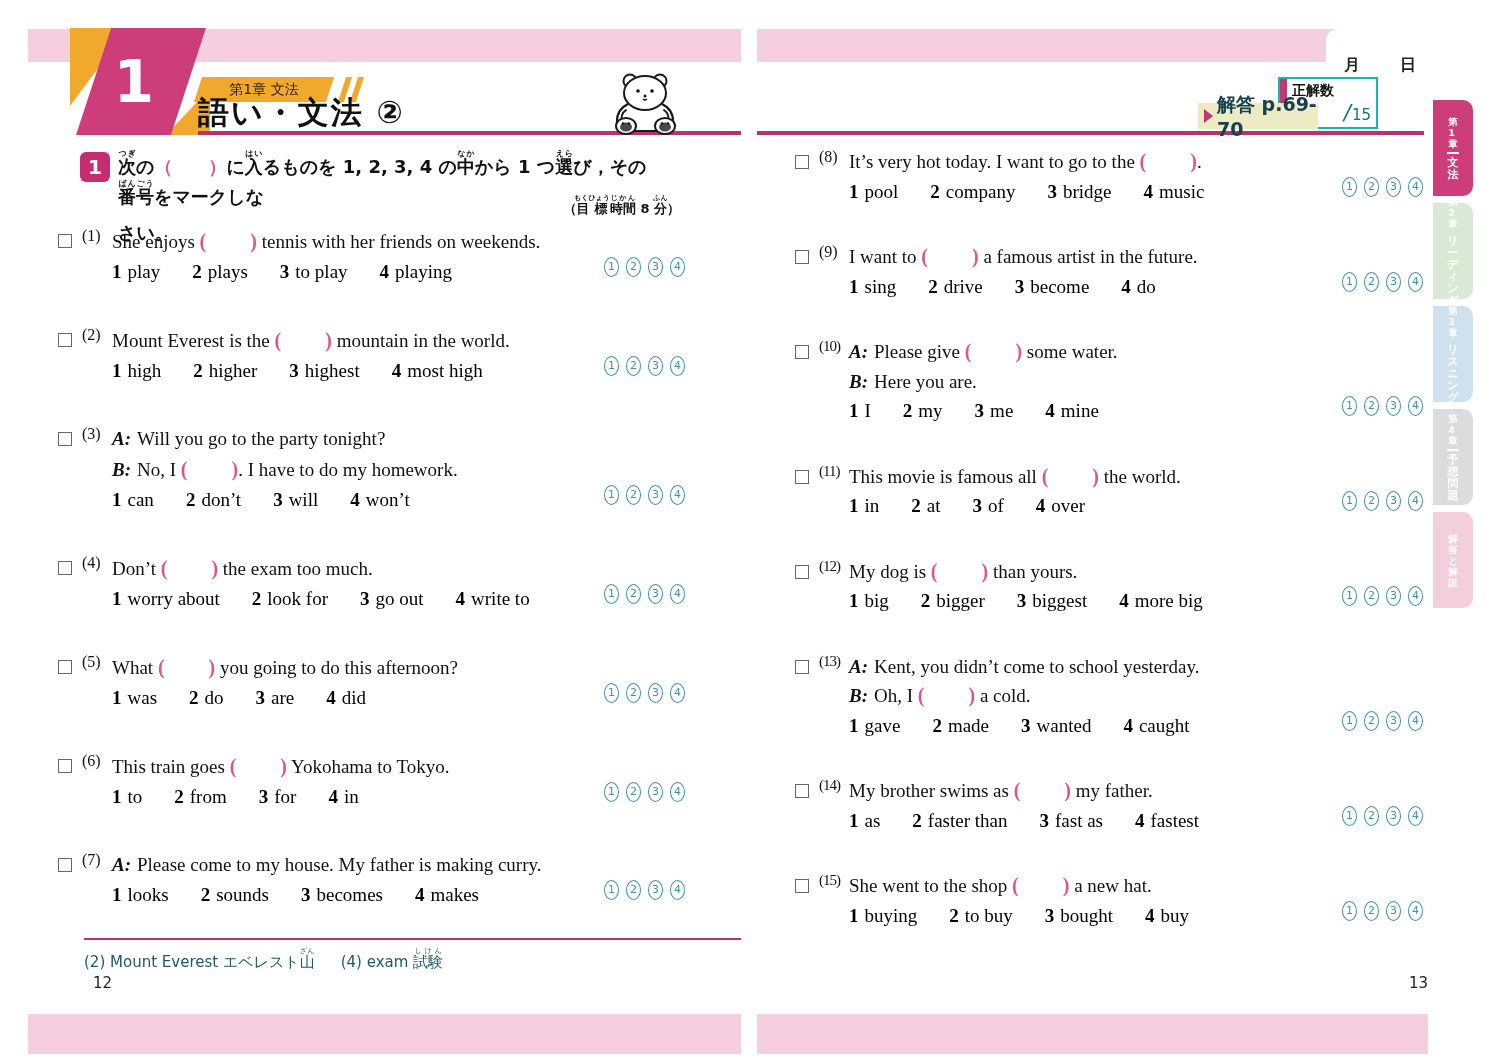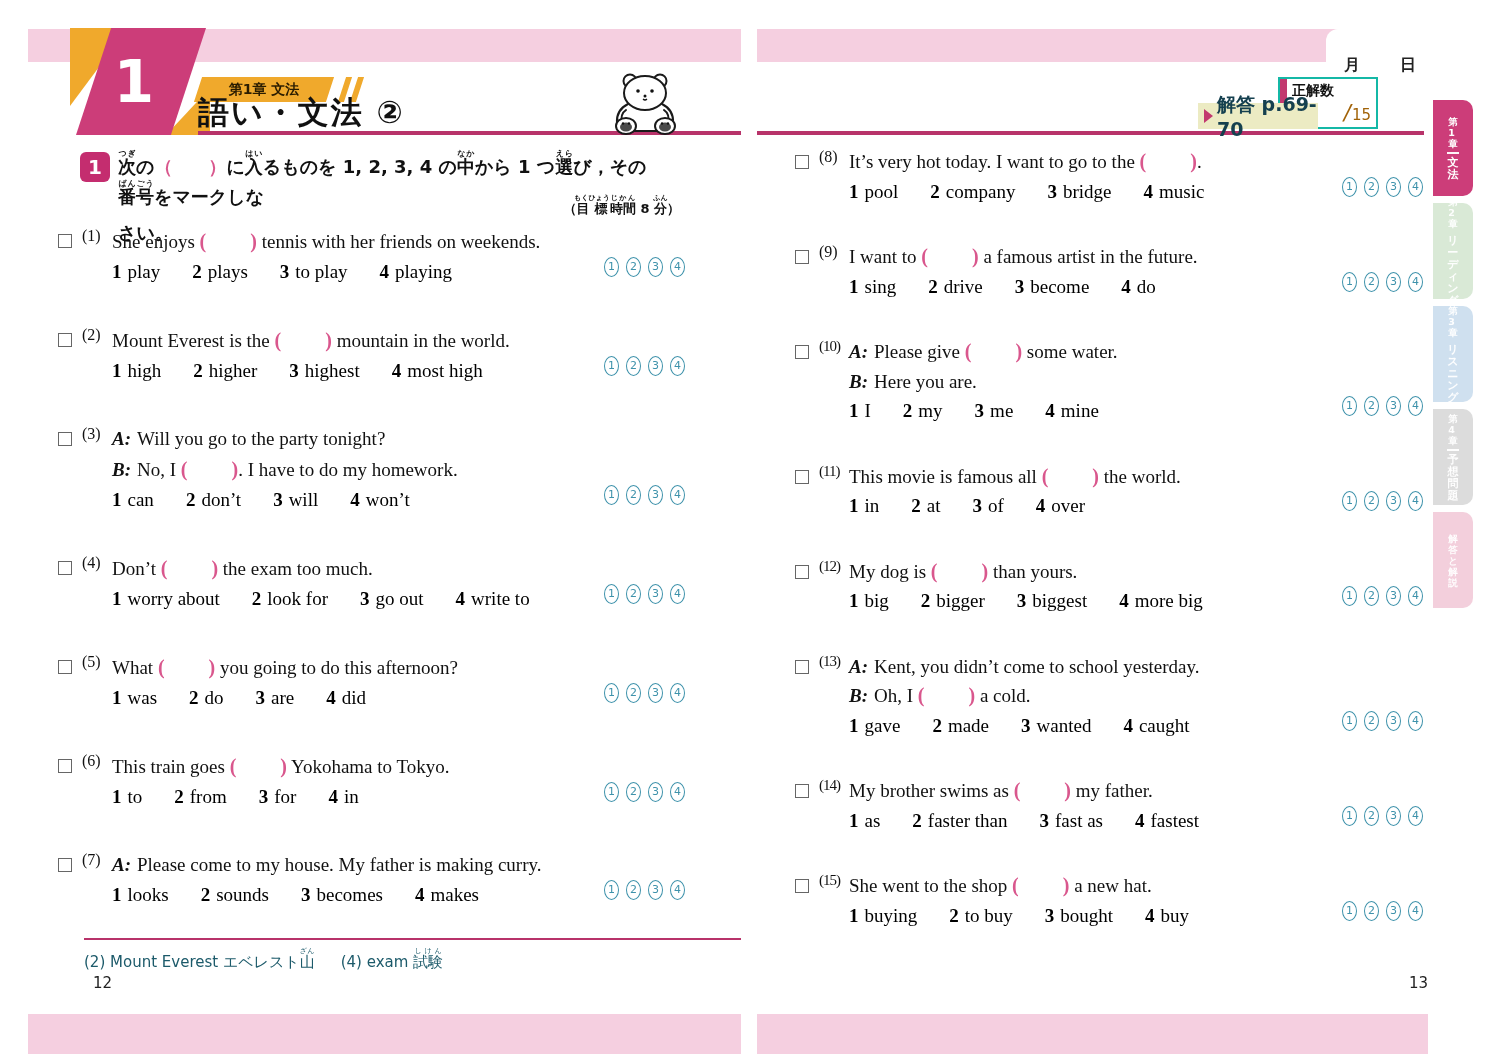--- a/index.html
+++ b/index.html
@@ -18,38 +18,38 @@
   .emblem { position:absolute; left:60px; top:28px; width:150px; height:107px; }
   .em-orange1 { position:absolute; left:10px; top:0; width:58px; height:78px; background:#f0a92c; clip-path:polygon(0 0,100% 0,0 100%); }
   .em-orange2 { position:absolute; left:106px; top:60px; width:44px; height:47px; background:#f0a92c; clip-path:polygon(100% 0,100% 100%,0 100%); }
   .em-para { position:absolute; left:16px; top:0; width:130px; height:107px; background:#cc3d79; clip-path:polygon(27% 0,100% 0,73% 100%,0 100%);
              display:flex; align-items:center; justify-content:center; }
   .em-num { color:#ffffff; font-family:"DejaVu Sans",sans-serif; font-weight:bold; font-size:58px; padding-right:14px; }
 
   
   .chapter-badge { position:absolute; left:198px; top:77px; width:132px; height:25px; }
   .badge-bg { position:absolute; inset:0; background:#f0a92c; transform:skewX(-18deg); }
-  .badge-label { position:relative; display:block; text-align:center; font-family:"DejaVu Sans",sans-serif; font-weight:bold; font-size:14px; color:#2a1c00; line-height:25px; }
+  .badge-label { position:relative; display:block; text-align:center; font-family:"DejaVu Sans",sans-serif; font-weight:normal; font-size:14px; color:#2a1c00; line-height:25px; }
   .badge-slash { position:absolute; top:77px; width:6px; height:25px; background:#f0a92c; transform:skewX(-18deg); }
   .badge-slash.s1 { left:342px; } .badge-slash.s2 { left:354px; }
 
   .page-title { position:absolute; left:198px; top:92px; font-family:"DejaVu Sans",sans-serif; font-weight:bold; font-size:31px; color:#111; letter-spacing:2px; }
   .rule { position:absolute; height:3.5px; background:#b8336a; }
   .rule-left  { left:198px; top:131px; width:543px; }
   .rule-right { left:757px; top:131px; width:667px; }
 
   .bear { position:absolute; left:602px; top:70px; }
 
   
   .date-label { position:absolute; top:55px; font-family:"DejaVu Sans",sans-serif; font-size:16px; font-weight:bold; color:#222; }
   .date-month { left:1344px; } .date-day { left:1400px; }
   .scorebox { position:absolute; left:1278px; top:77px; width:100px; height:52px; border:2px solid #14b8a6; background:#fff; }
   .score-stripe { position:absolute; left:0; top:0; width:7px; height:100%; background:#c2396f; }
   .score-label { position:absolute; left:12px; top:3px; font-family:"DejaVu Sans",sans-serif; font-weight:bold; font-size:14px; color:#111; }
-  .score-total { position:absolute; right:5px; bottom:2px; font-family:"DejaVu Sans",sans-serif; font-size:15px; color:#a16207; }
+  .score-total { position:absolute; right:5px; bottom:2px; font-family:"DejaVu Sans",sans-serif; font-size:15px; color:#0f766e; }
   .score-total .sl { font-size:21px; font-style:italic; margin-right:1px; }
 
   .answer-badge { position:absolute; left:1198px; top:103px; width:120px; height:26px; background:#ecebc3; display:flex; align-items:center; padding-left:6px; }
   .answer-arrow { width:0; height:0; border-left:9px solid #c2396f; border-top:7px solid transparent; border-bottom:7px solid transparent; margin-right:4px; }
   .answer-text { font-family:"DejaVu Sans",sans-serif; font-weight:bold; font-size:19px; color:#15404f; }
 
   
   .inst { position:absolute; left:80px; top:146px; width:600px; }
   .inst-badge { position:absolute; left:0; top:6px; width:30px; height:30px; background:#c42d6f; border-radius:6px; color:#fff; font-family:"DejaVu Sans",sans-serif; font-weight:bold; font-size:20px; display:flex; align-items:center; justify-content:center; }
   .inst-text { margin-left:38px; font-family:"DejaVu Sans",sans-serif; font-weight:bold; font-size:18px; color:#111; }

